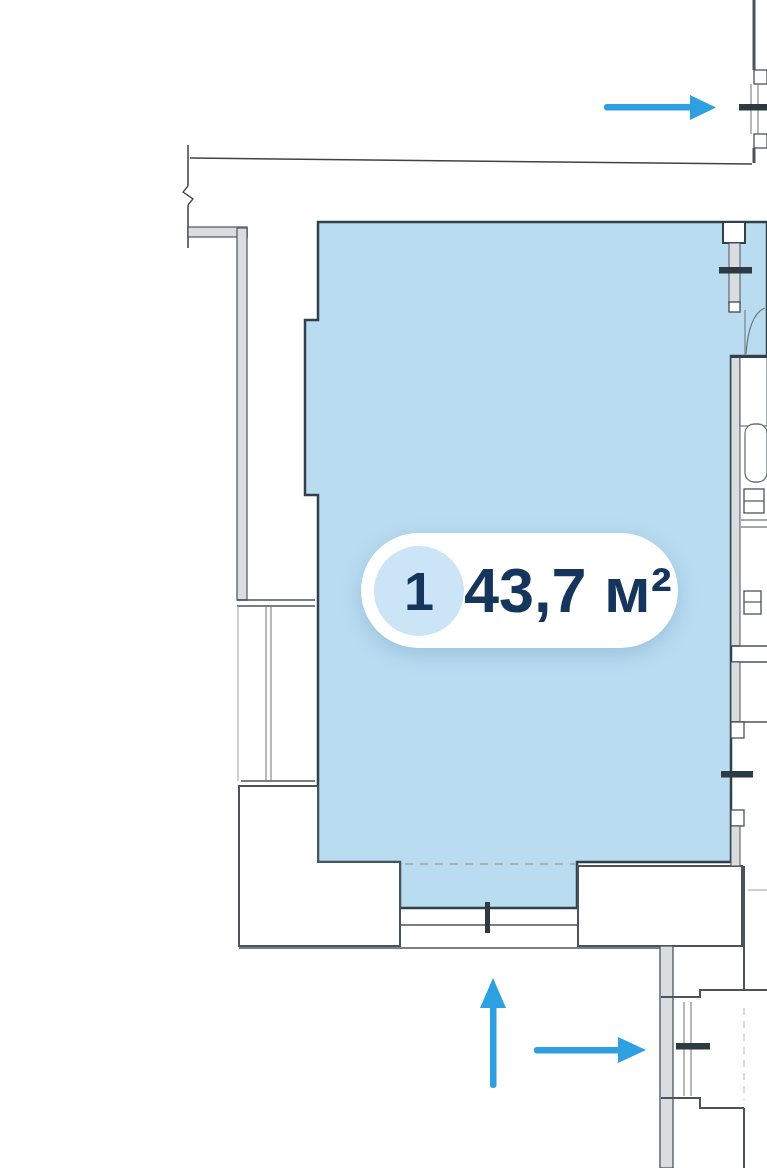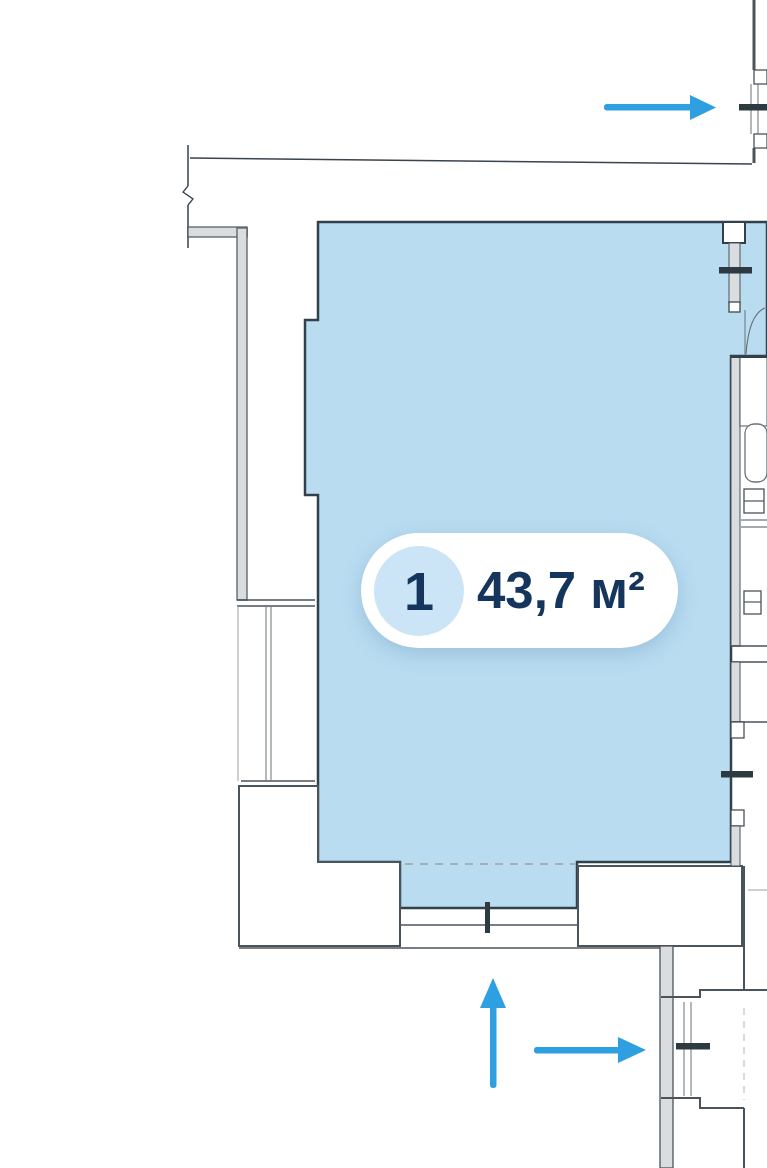--- a/index.html
+++ b/index.html
@@ -19,21 +19,21 @@
     padding:0 20px 0 13px;cursor:pointer;z-index:5;
   }
   .badge-circle{
     width:90px;height:90px;border-radius:50%;
     background:var(--badge-circle-bg,#cbe5f7);
     display:flex;align-items:center;justify-content:center;
     font-size:54px;font-weight:700;color:var(--badge-text,#16355c);
     line-height:1;flex:0 0 auto;
   }
   .badge-area{
-    flex:1;text-align:center;font-size:51px;font-weight:700;
+    flex:1;text-align:center;font-size:63px;font-weight:700;
     color:var(--badge-text,#16355c);white-space:nowrap;line-height:1;
   }
 </style>
 </head>
 <body>
 
 <div class="canvas">
 
   <svg class="plan" width="767" height="1168" viewBox="0 0 767 1168">
 

